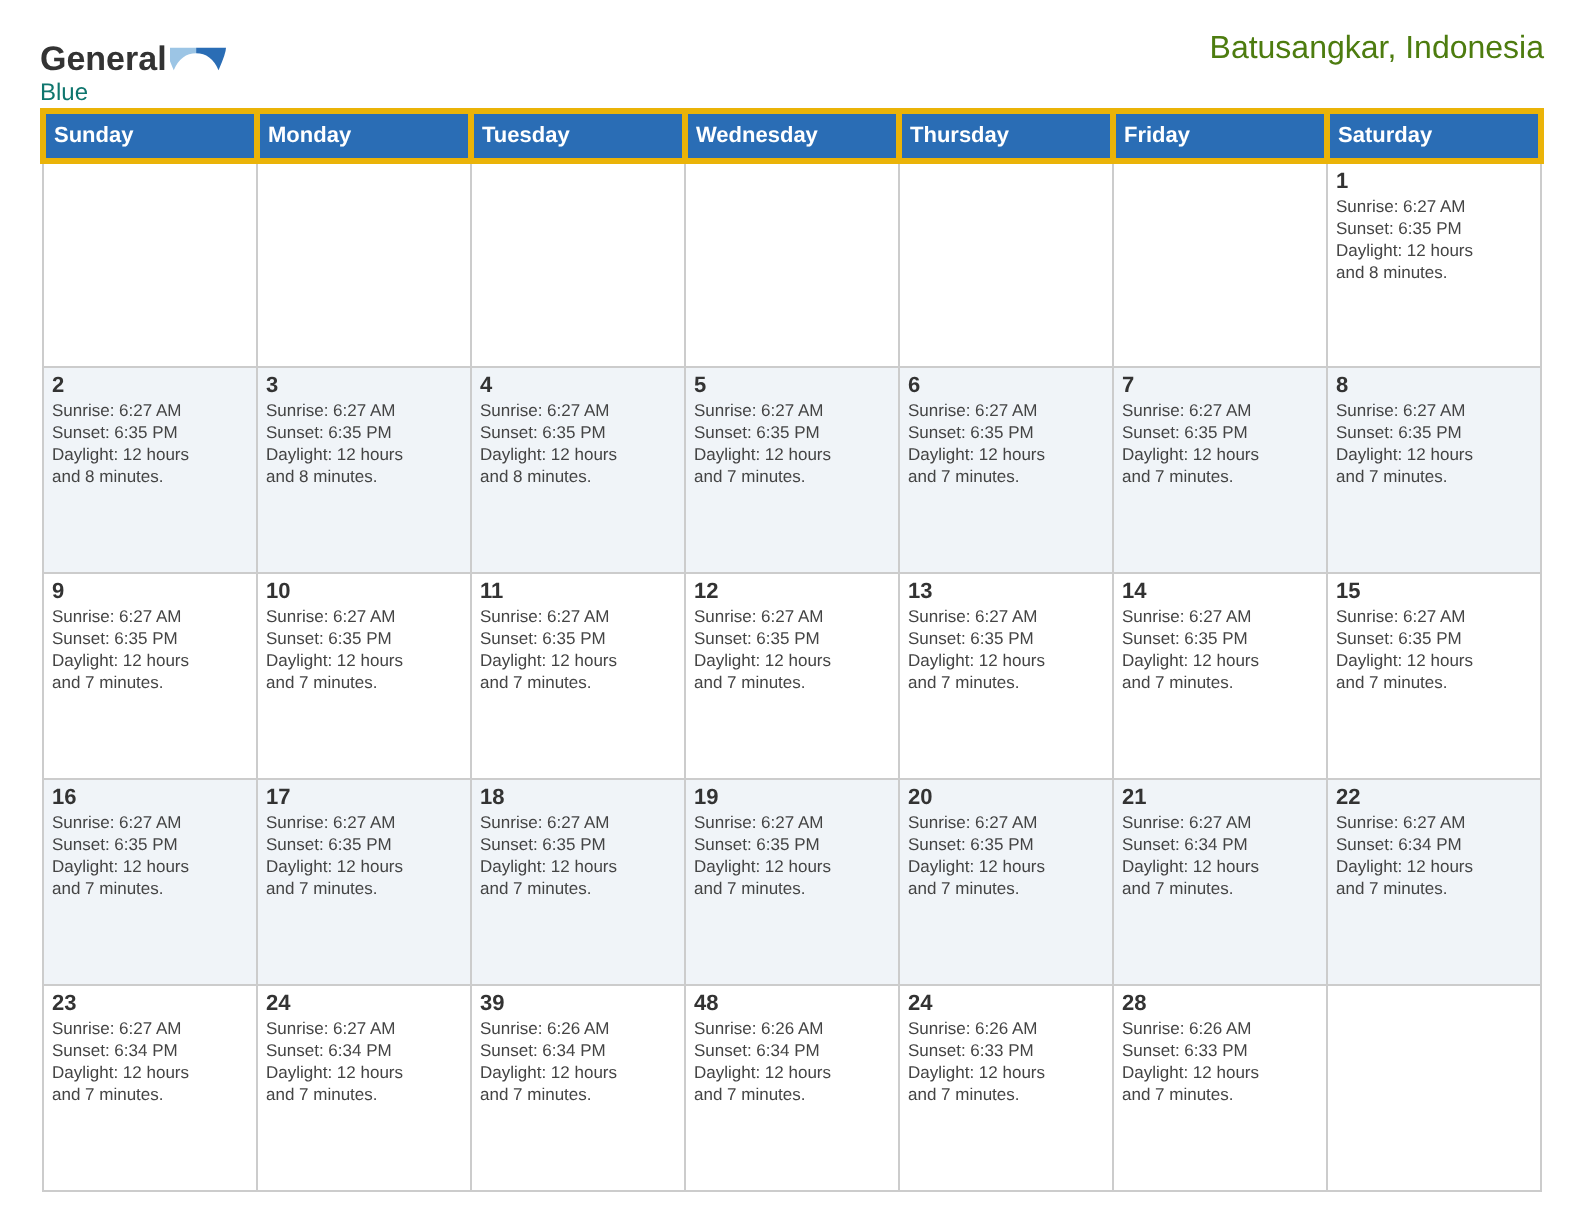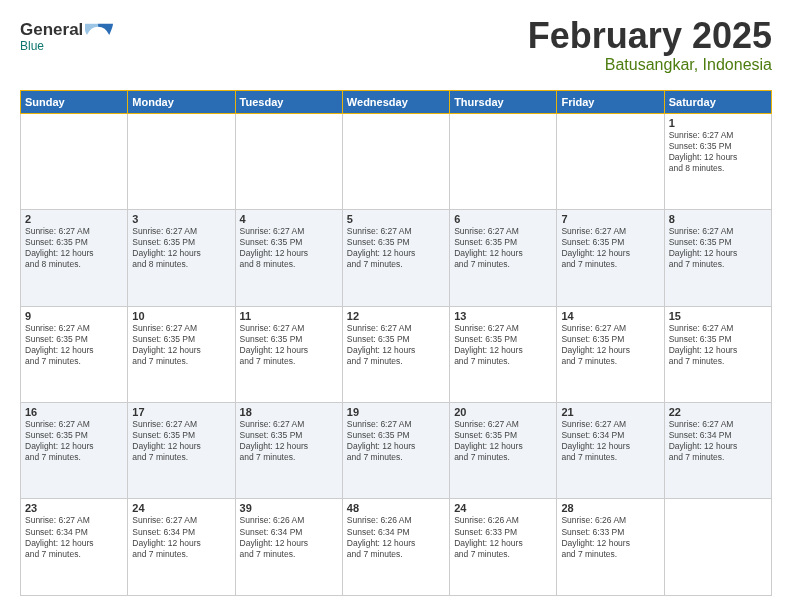--- a/index.html
+++ b/index.html
@@ -14,21 +14,21 @@
       width: 792px;
       height: 612px;
       padding: 16px 20px;
       display: flex;
       flex-direction: column;
     }
     .header {
       display: flex;
       align-items: flex-start;
       justify-content: space-between;
-      margin-bottom: 16px;
+      margin-bottom: 1px;
     }
     .logo {
       display: flex;
       align-items: center;
       margin-top: 4px;
     }
     .logo-text {
       display: flex;
       flex-direction: column;
       line-height: 1.1;
@@ -58,21 +58,21 @@
       flex: 1;
       table-layout: fixed;
     }
     .calendar-table th {
       background-color: #2a6db5;
       color: #fff;
       font-size: 11px;
       font-weight: bold;
       padding: 5px 4px;
       text-align: left;
-      border: 1px solid #eab308;
+      border: 3px solid #eab308;
     }
     .calendar-table td {
       border: 1px solid #ccc;
       vertical-align: top;
       padding: 3px 4px;
       font-size: 9px;
       color: #333;
       height: 88px;
       background: #fff;
     }
@@ -105,21 +105,20 @@
         <span style="font-size:17px;font-weight:bold;color:#333;line-height:1.15;">General</span>
         <span style="font-size:12px;font-weight:normal;color:#0f766e;line-height:1.15;">Blue</span>
       </div>
       <svg class="logo-icon" viewBox="0 0 30 30" xmlns="http://www.w3.org/2000/svg">
         <polygon points="4,8 26,8 26,22 4,22" fill="none"></polygon>
         <path d="M14,5 Q22,5 26,14 Q30,5 30,2 L14,2 Z" fill="#2a6db5"></path>
         <path d="M14,5 Q6,5 2,14 Q-2,5 -2,2 L14,2 Z" fill="#5a9fd4" opacity="0.6"></path>
       </svg>
     </div>
     <div class="title-block">
-      <div class="calendar-title">February 2025</div>
       <div class="calendar-subtitle">Batusangkar, Indonesia</div>
     </div>
   </div>
 
   <table class="calendar-table">
     <thead>
       <tr id="header-row">
       <th>Sunday</th>
           <th>Monday</th>
           <th>Tuesday</th>

